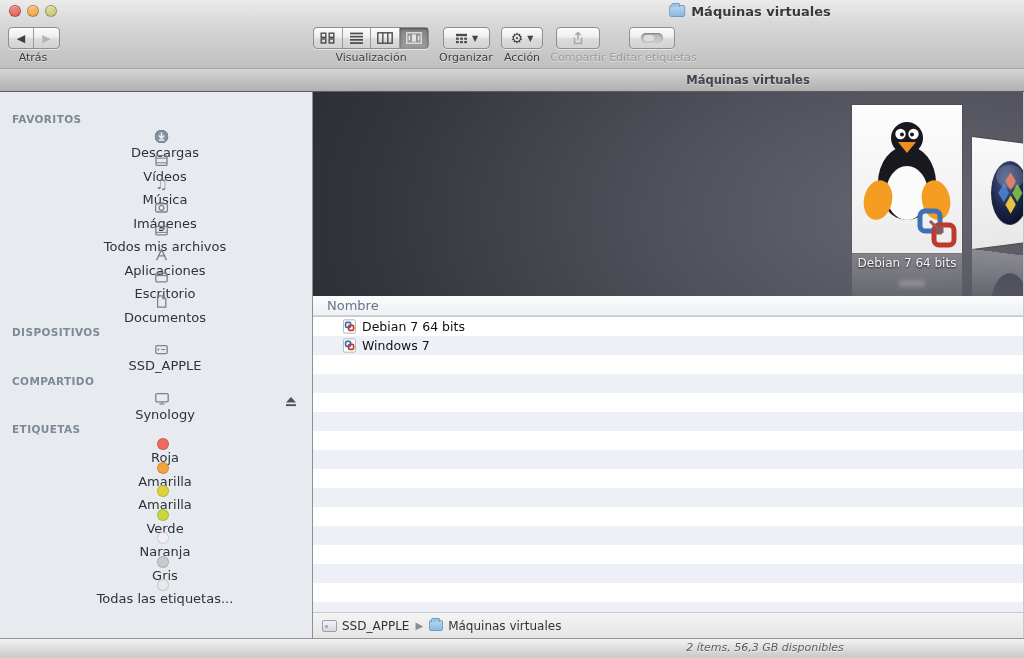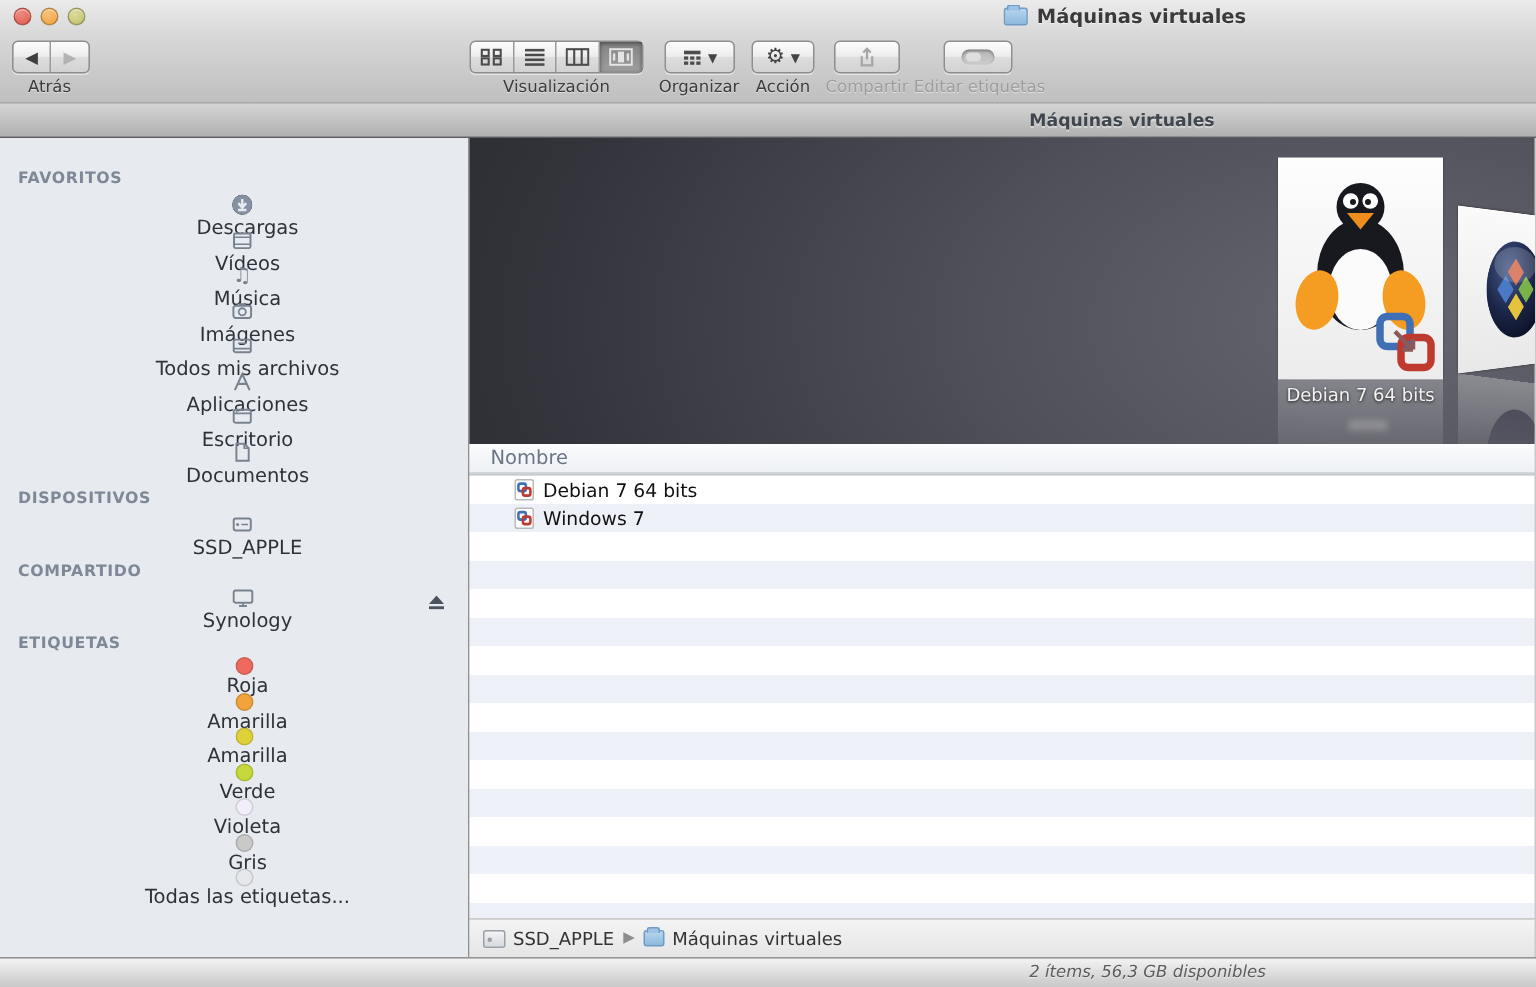--- a/index.html
+++ b/index.html
@@ -318,21 +318,21 @@
       <div class="sb-item">
         <span class="dot" style="background: rgb(222, 210, 58);"></span>
         <span class="sb-label">Amarilla</span>
       </div>
       <div class="sb-item">
         <span class="dot" style="background: rgb(198, 216, 60);"></span>
         <span class="sb-label">Verde</span>
       </div>
       <div class="sb-item">
         <span class="dot" style="background: rgb(242, 239, 250);"></span>
-        <span class="sb-label">Violeta</span>
+        <span class="sb-label">Naranja</span>
       </div>
       <div class="sb-item">
         <span class="dot" style="background: rgb(201, 201, 201);"></span>
         <span class="sb-label">Gris</span>
       </div>
       <div class="sb-item">
         <span class="dot" style="background: rgb(230, 232, 236);"></span>
         <span class="sb-label">Todas las etiquetas...</span>
       </div>
     </div>

